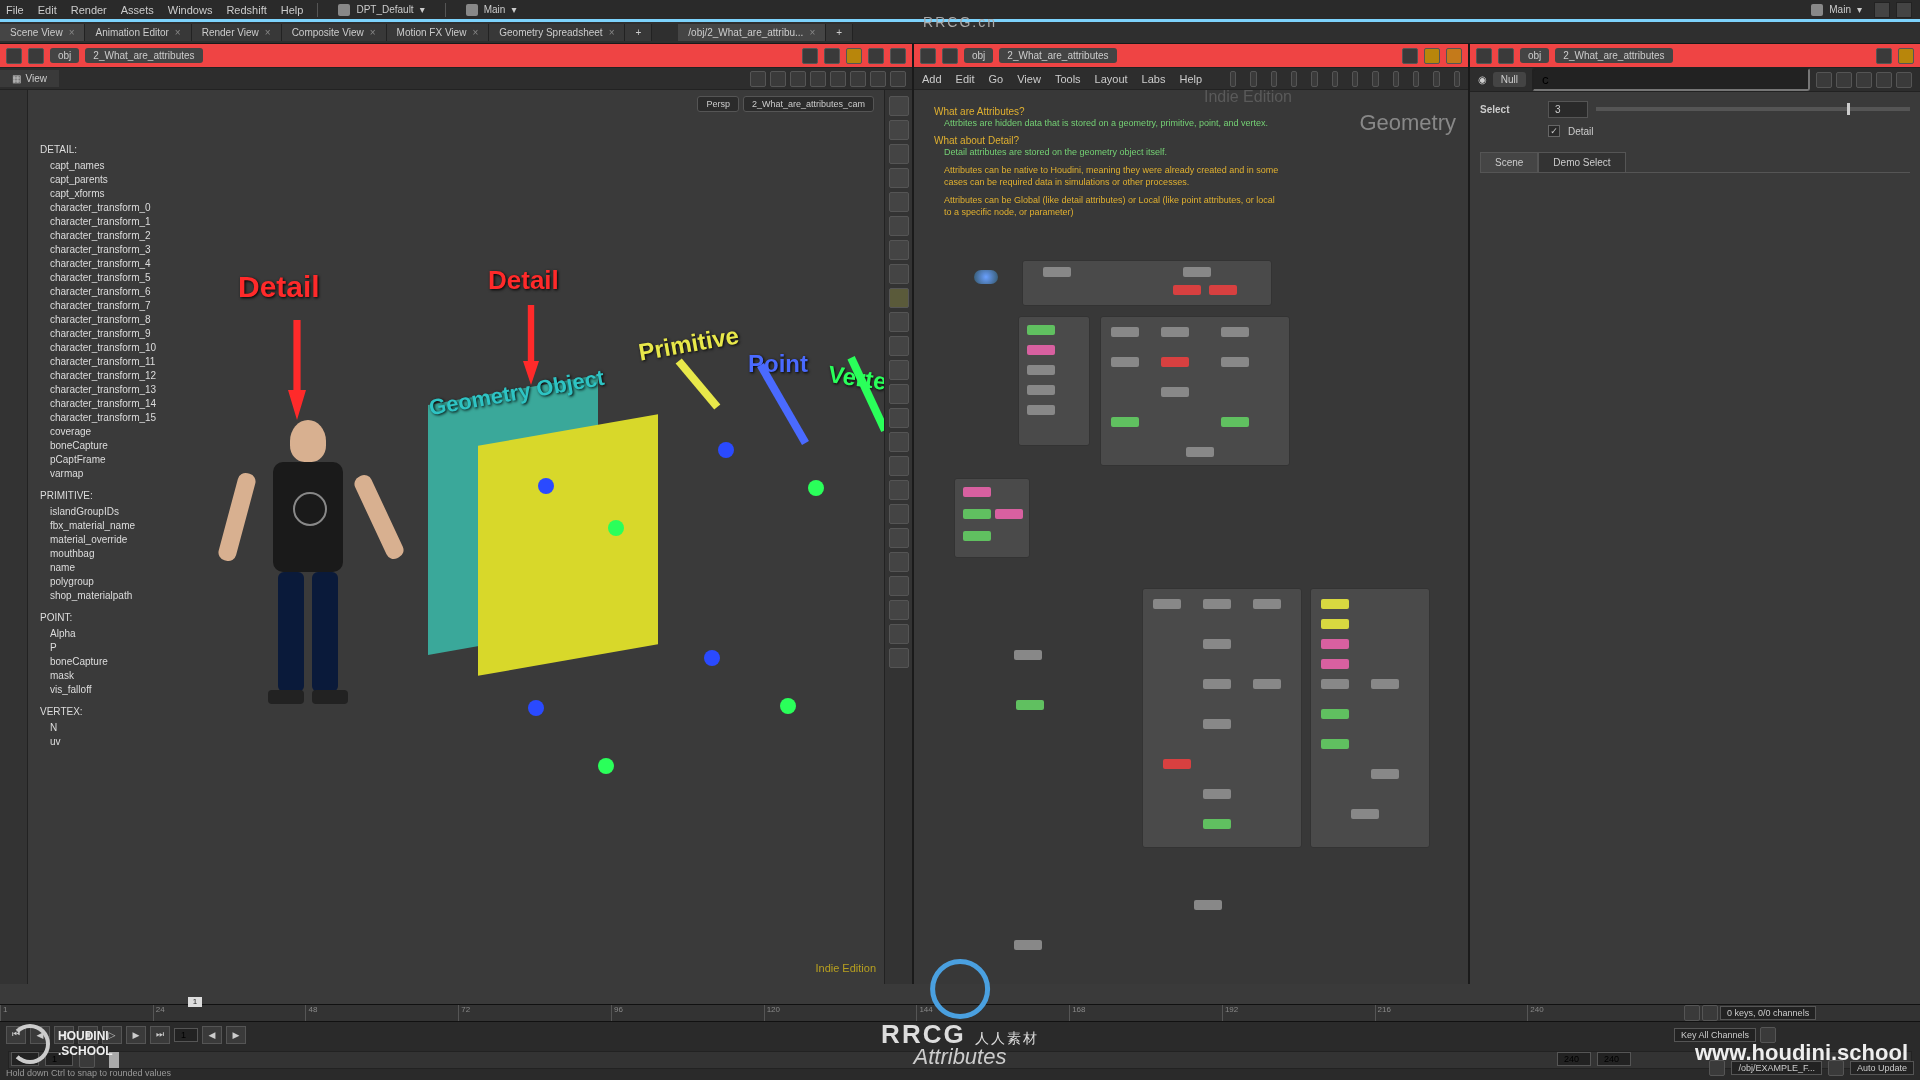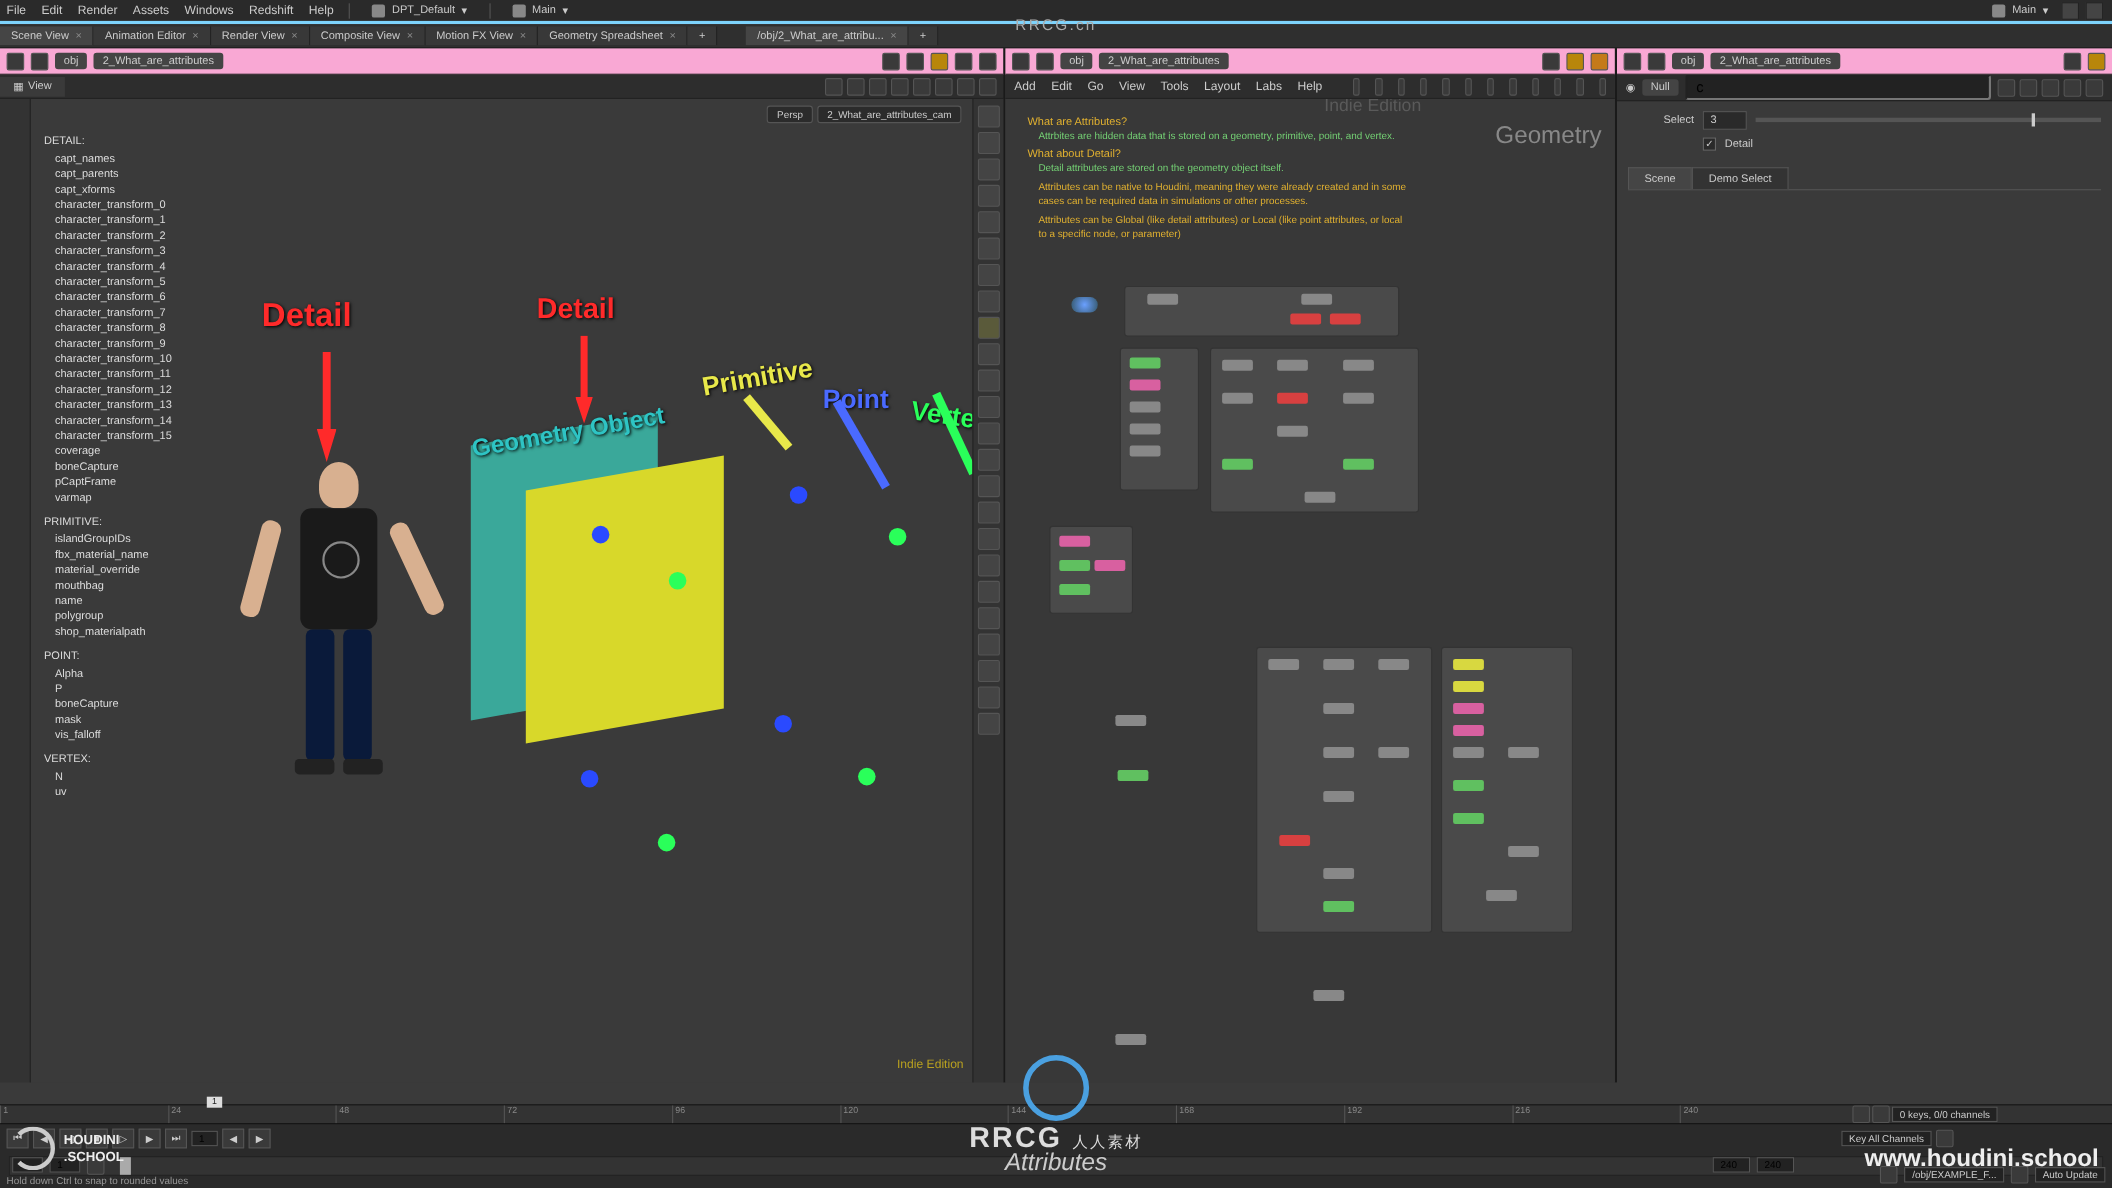--- a/index.html
+++ b/index.html
@@ -21,21 +21,21 @@
   .tab.active { background: #454545; }
   .tab .close { color: #888; }
 
   
   .workspace { display: flex; height: 940px; }
   .pane-left { width: 914px; display: flex; flex-direction: column; border-right: 2px solid #1a1a1a; }
   .pane-mid  { width: 556px; display: flex; flex-direction: column; border-right: 2px solid #1a1a1a; }
   .pane-right{ flex: 1; display: flex; flex-direction: column; }
 
   
-  .path-bar { height: 24px; background: #f9a8d4; display: flex; align-items: center; padding: 0 6px; gap: 6px; border-bottom: 1px solid #222; }
+  .path-bar { height: 24px; background: #ef4444; display: flex; align-items: center; padding: 0 6px; gap: 6px; border-bottom: 1px solid #222; }
   .path-seg { background: #444; padding: 2px 8px; border-radius: 3px; font-size: 10px; }
   .small-icon { width: 16px; height: 16px; background: #3a3a3a; border: 1px solid #555; border-radius: 2px; }
   .small-icon.gold { background: #b8860b; }
   .small-icon.orange { background: #c47a1a; }
 
   
   .view-tabs { height: 22px; background: #2d2d2d; display: flex; align-items: center; border-bottom: 1px solid #222; }
   .view-tabs .vtab { padding: 3px 12px; background: #3a3a3a; font-size: 10px; display: flex; align-items: center; gap: 4px; }
   .view-toolbar { margin-left: auto; display: flex; gap: 4px; padding-right: 6px; }
 
@@ -43,21 +43,21 @@
   .viewport-wrap { flex: 1; position: relative; background: #3a3a3a; display: flex; }
   .viewport-side { width: 28px; background: #333; border-right: 1px solid #222; }
   .viewport-side-r { width: 28px; background: #333; border-left: 1px solid #222; display: flex; flex-direction: column; gap: 4px; padding: 6px 4px; position: absolute; right: 0; top: 0; bottom: 0; }
   .vp-icon { width: 20px; height: 20px; background: #444; border: 1px solid #555; border-radius: 2px; }
   .vp-icon.hl { background: #5a5a3a; }
   .viewport { flex: 1; position: relative; overflow: hidden; }
   .cam-label { position: absolute; top: 6px; right: 38px; display: flex; gap: 4px; }
   .cam-pill { background: rgba(40,40,40,.8); border: 1px solid #555; padding: 2px 8px; border-radius: 3px; font-size: 9px; }
 
   
-  .attr-list { position: absolute; left: 12px; top: 24px; font-size: 10px; line-height: 14px; color: #ddd; }
+  .attr-list { position: absolute; left: 12px; top: 45px; font-size: 10px; line-height: 14px; color: #ddd; }
   .attr-head { text-transform: uppercase; margin-top: 8px; margin-bottom: 2px; }
   .attr-list div { padding-left: 10px; }
   .attr-list .attr-head { padding-left: 0; }
 
   
   .ov-label { position: absolute; font-weight: bold; font-size: 30px; text-shadow: 1px 1px 3px #000; }
   .ov-detail1 { color: #ff2a2a; left: 210px; top: 180px; }
   .ov-detail2 { color: #ff2a2a; left: 460px; top: 175px; font-size: 26px; }
   .ov-geo { color: #2ec4c4; left: 400px; top: 290px; transform: rotate(-10deg); font-size: 22px; }
   .ov-prim { color: #e8e84a; left: 610px; top: 240px; transform: rotate(-10deg); font-size: 24px; }
@@ -112,21 +112,21 @@
 
   .quick-node { position: absolute; left: 54px; top: 63px; width: 24px; height: 14px; background: radial-gradient(circle,#6aa0ff,#356); border-radius: 8px; }
 
   
   .parm-header { height: 24px; background: #2d2d2d; display: flex; align-items: center; padding: 0 8px; gap: 6px; border-bottom: 1px solid #222; }
   .parm-type { background: #444; padding: 2px 8px; border-radius: 3px; }
   .parm-name { background: #222; padding: 2px 8px; border-radius: 3px; flex: 1; }
   .parm-icons { display: flex; gap: 4px; }
   .parm-body { padding: 6px 10px; }
   .parm-row { display: flex; align-items: center; gap: 8px; height: 22px; }
-  .parm-label { width: 60px; text-align: right; font-size: 10px; }
+  .parm-label { width: 60px; text-align: left; font-size: 10px; font-weight: bold; }
   .parm-field { background: #2a2a2a; border: 1px solid #555; padding: 2px 6px; width: 40px; font-size: 10px; color: #ccc; }
   .parm-slider { flex: 1; height: 4px; background: #555; position: relative; }
   .parm-check { width: 12px; height: 12px; background: #2a2a2a; border: 1px solid #666; display: flex; align-items: center; justify-content: center; font-size: 9px; }
   .parm-tabs { display: flex; gap: 0; margin-top: 10px; border-bottom: 1px solid #555; }
   .parm-tab { padding: 4px 14px; font-size: 10px; background: #333; border: 1px solid #555; border-bottom: none; }
   .parm-tab.active { background: #454545; }
 
   
   .timeline { position: absolute; bottom: 0; left: 0; right: 0; height: 76px; background: #2a2a2a; border-top: 1px solid #111; }
   .tl-ruler { height: 16px; background: #333; position: relative; display: flex; }

